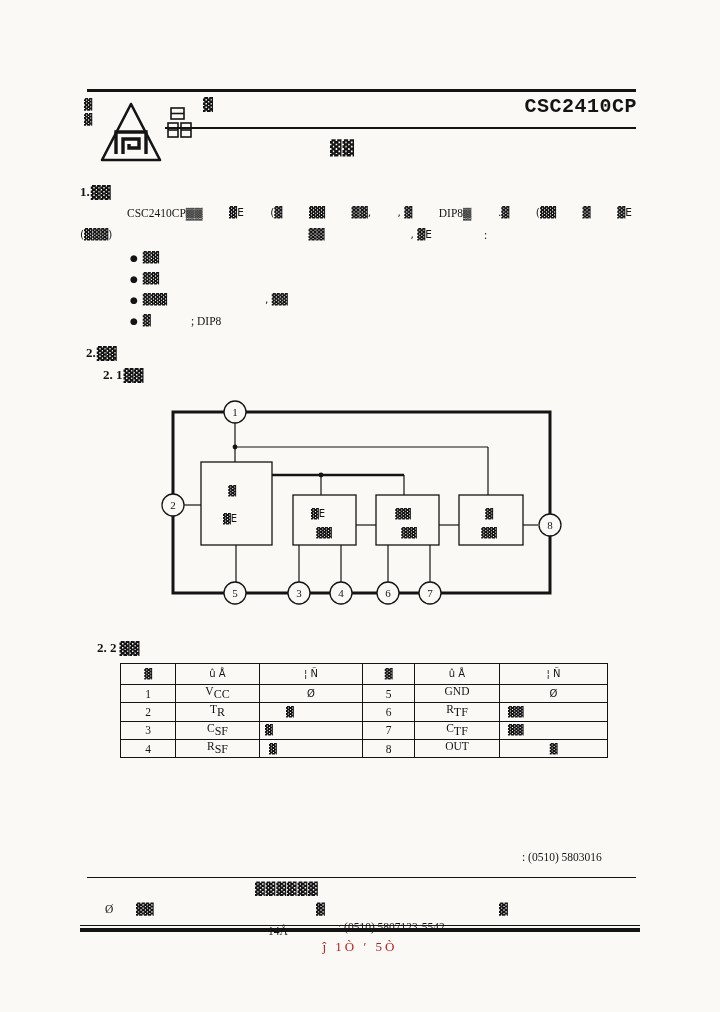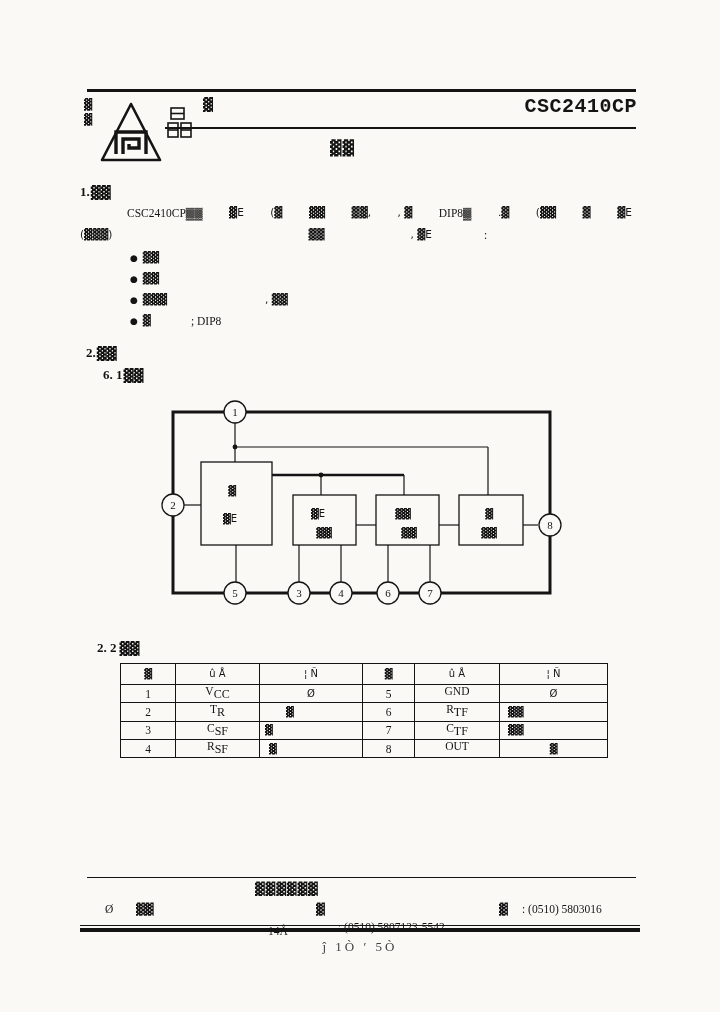--- a/index.html
+++ b/index.html
@@ -41,21 +41,21 @@
   table.pins{border-collapse:collapse;table-layout:fixed;font-size:11.5px;}
   table.pins td,table.pins th{border:1px solid #141414;padding:0 2px;height:17px;
     font-weight:normal;text-align:center;overflow:hidden;}
   table.pins th{height:20px;}
   table.pins .fl{text-align:left;}
   table.pins .blob{font-size:10px;}
   sub{font-size:12px;}
   
   .f-company{font-weight:bold;font-size:12.5px;letter-spacing:1px;}
   .f-item{font-size:11.5px;}
-  .page-line{width:720px;text-align:center;font-size:13px;letter-spacing:3px;color:#404040;}
+  .page-line{width:720px;text-align:center;font-size:13px;letter-spacing:3px;color:#b91c1c;}
   .thick-band{border-top:1.5px solid #141414;}
   .thick-band .bar{margin-top:2px;height:3.5px;background:#141414;}
 </style>
 </head>
 <body>
 
 <div class="abs rule" style="left:87px;top:89px;width:549px;height:2.5px;"></div>
 
 <div class="abs logo-side blob" style="left:84px;top:99px;">
   <span>▓</span>
@@ -127,21 +127,21 @@
     <span class="blob">▓</span>
     <span class="bx4">; DIP8</span>
   </div>
 </div>
 
 <div class="abs sec-head" style="left:86px;top:345px;">
   <span>2.</span>
     <span class="blob">▓▓</span>
 </div>
 <div class="abs sec-head" style="left:103px;top:367px;">
-  <span>6. 1</span>
+  <span>2. 1</span>
     <span class="blob">▓▓</span>
 </div>
 
 <svg class="abs" style="left:160px;top:398px;" width="405" height="212" viewBox="0 0 405 212">
 
   <rect x="13" y="14" width="377" height="181" fill="none" stroke="#141414" stroke-width="3"></rect>
 
   <g stroke="#141414" stroke-width="1.2">
     <line x1="75" y1="25" x2="75" y2="64"></line>
     <line x1="75" y1="49" x2="328" y2="49"></line>
@@ -262,19 +262,19 @@
 <div class="abs rule" style="left:87px;top:877px;width:549px;height:1px;"></div>
 
 <span class="abs blob f-company" style="left:255px;top:883px;">▓▓▓▓▓▓</span>
 
 <span class="abs f-item" style="left:105px;top:903px;">Ø</span>
 <span class="abs f-item blob" style="left:136px;top:904px;">▓▓</span>
 <span class="abs f-item" style="left:256px;top:925px;margin-left:12px;">14Å</span>
 <span class="abs f-item blob" style="left:316px;top:904px;">▓</span>
 <span class="abs f-item" style="left:338px;top:903px;margin-top:18px;">: (0510) 5807123-5542</span>
 <span class="abs f-item blob" style="left:499px;top:904px;">▓</span>
-<span class="abs f-item" style="left:522px;top:903px;">: (0510) 5803016</span>
+<span class="abs f-item" style="left:522px;top:851px;">: (0510) 5803016</span>
 
 <div class="abs thick-band" style="left:80px;top:925px;width:560px;">
   <div class="bar"></div>
 </div>
 
 <div class="abs page-line" style="left:0;top:939px;">ĵ  1Ò  ′  5Ò</div>
 
 </body></html>

